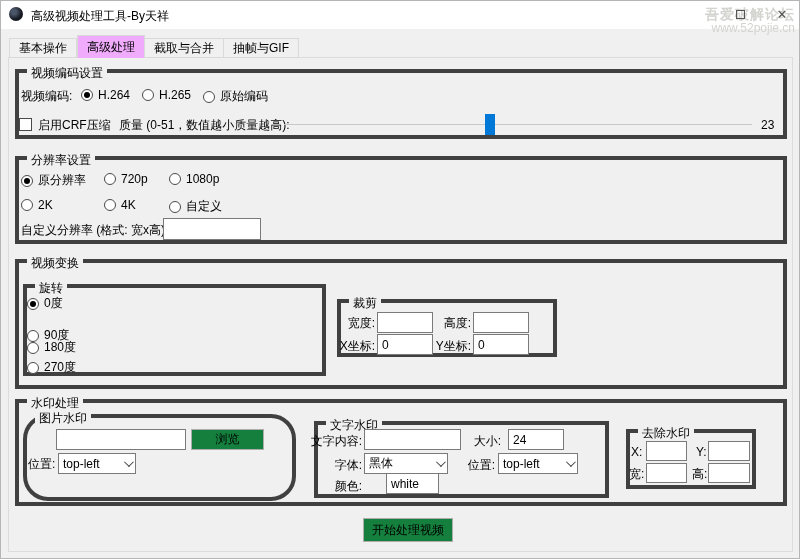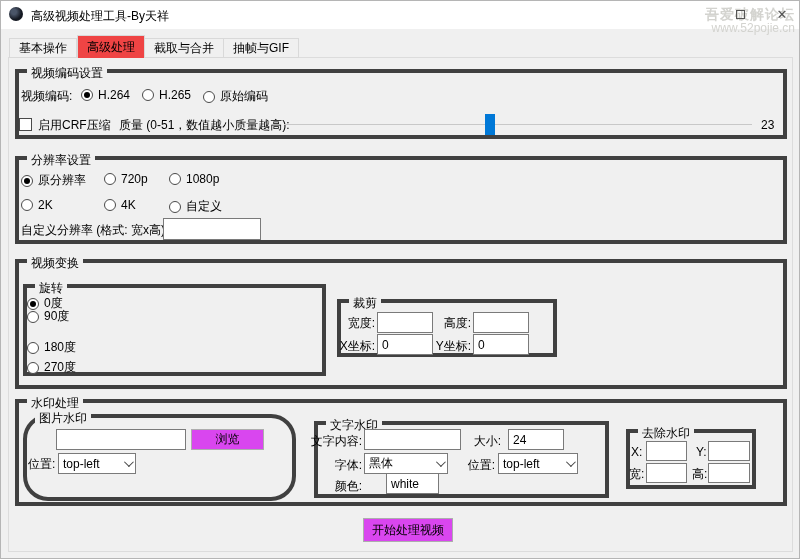--- a/index.html
+++ b/index.html
@@ -18,34 +18,34 @@
   #btn-max .box { width:9px; height:9px; border:1px solid #555; }
   #btn-close { right:8px; font-size:13px; color:#555; }
   #watermark { position:absolute; right:4px; top:6px; text-align:right; color:#d3d3cf; line-height:14px; z-index:0; pointer-events:none; }
   #watermark .w1 { font-size:14px; font-weight:bold; letter-spacing:1px; }
   #watermark .w2 { font-size:12px; }
   
   #tabbar { position:absolute; left:8px; top:34px; height:23px; display:flex; align-items:flex-end; z-index:2; }
   .tab { height:20px; padding:0 9px; display:flex; align-items:center; background:#f0f0f0;
     border:1px solid #d9d9d9; border-left:none; color:#000; }
   .tab:first-child { border-left:1px solid #d9d9d9; }
-  .tab.active { height:23px; background:#ef4444; border:1px solid #d9d9d9; border-bottom:none; position:relative; z-index:3; }
+  .tab.active { height:23px; background:#f0abfc; border:1px solid #d9d9d9; border-bottom:none; position:relative; z-index:3; }
   #tabpage { position:absolute; left:7px; top:56px; width:785px; height:495px; border:1px solid #dcdcdc; background:#f0f0f0; }
   
   .abs { position:absolute; }
   .grp { position:absolute; border:4px solid #404040; }
   .grp > .legend { position:absolute; top:-8px; left:8px; background:#f0f0f0; padding:0 4px; white-space:nowrap; }
   .radio { display:inline-flex; align-items:center; gap:5px; white-space:nowrap; }
   .rdot { width:12px; height:12px; min-width:12px; border:1px solid #4a4a4a; border-radius:50%; background:#fff; display:inline-block; position:relative; }
   .rdot.checked::after { content:''; position:absolute; left:2px; top:2px; width:6px; height:6px; border-radius:50%; background:#000; }
   .checkbox { width:13px; height:13px; border:1px solid #4a4a4a; background:#fff; display:inline-block; }
   .tinput { background:#fff; border:1px solid #7a7a7a; padding:0 4px; display:flex; align-items:center; font-size:12px; }
   .tselect { background:#fff; border:1px solid #7a7a7a; padding:0 4px; display:flex; align-items:center; justify-content:space-between; font-size:12px; }
   .chev { width:7px; height:7px; border-right:1px solid #444; border-bottom:1px solid #444; transform:rotate(45deg) translateY(-2px); }
-  .btn { background:#d946ef; border:1px solid #adadad; display:flex; align-items:center; justify-content:center; font-size:12px; }
+  .btn { background:#15803d; border:1px solid #adadad; display:flex; align-items:center; justify-content:center; font-size:12px; }
   .lbl { white-space:nowrap; display:flex; align-items:center; }
   .r { justify-content:flex-end; }
   
   #slider-track { position:absolute; left:283px; top:123px; width:468px; height:1px; background:#c8c8c8; }
   #slider-handle { position:absolute; left:484px; top:113px; width:10px; height:21px; background:#0078d7; }
 </style>
 </head>
 <body>
 
 <div id="window">
@@ -128,21 +128,21 @@
   <div class="grp" style="left:14px; top:258px; width:772px; height:130px;">
     <span class="legend">视频变换</span>
   </div>
   <div class="grp" style="left:22px; top:283px; width:303px; height:92px;">
     <span class="legend" style="background:#f0f0f0;">旋转</span>
   </div>
   <div class="abs radio" style="left:26px; top:294px;">
     <span class="rdot checked"></span>
     <span>0度</span>
   </div>
-  <div class="abs radio" style="left:26px; top:307px;">
+  <div class="abs radio" style="left:26px; top:326px;">
     <span class="rdot"></span>
     <span>90度</span>
   </div>
   <div class="abs radio" style="left:26px; top:338px;">
     <span class="rdot"></span>
     <span>180度</span>
   </div>
   <div class="abs radio" style="left:26px; top:358px;text-align:center;">
     <span class="rdot"></span>
     <span>270度</span>

